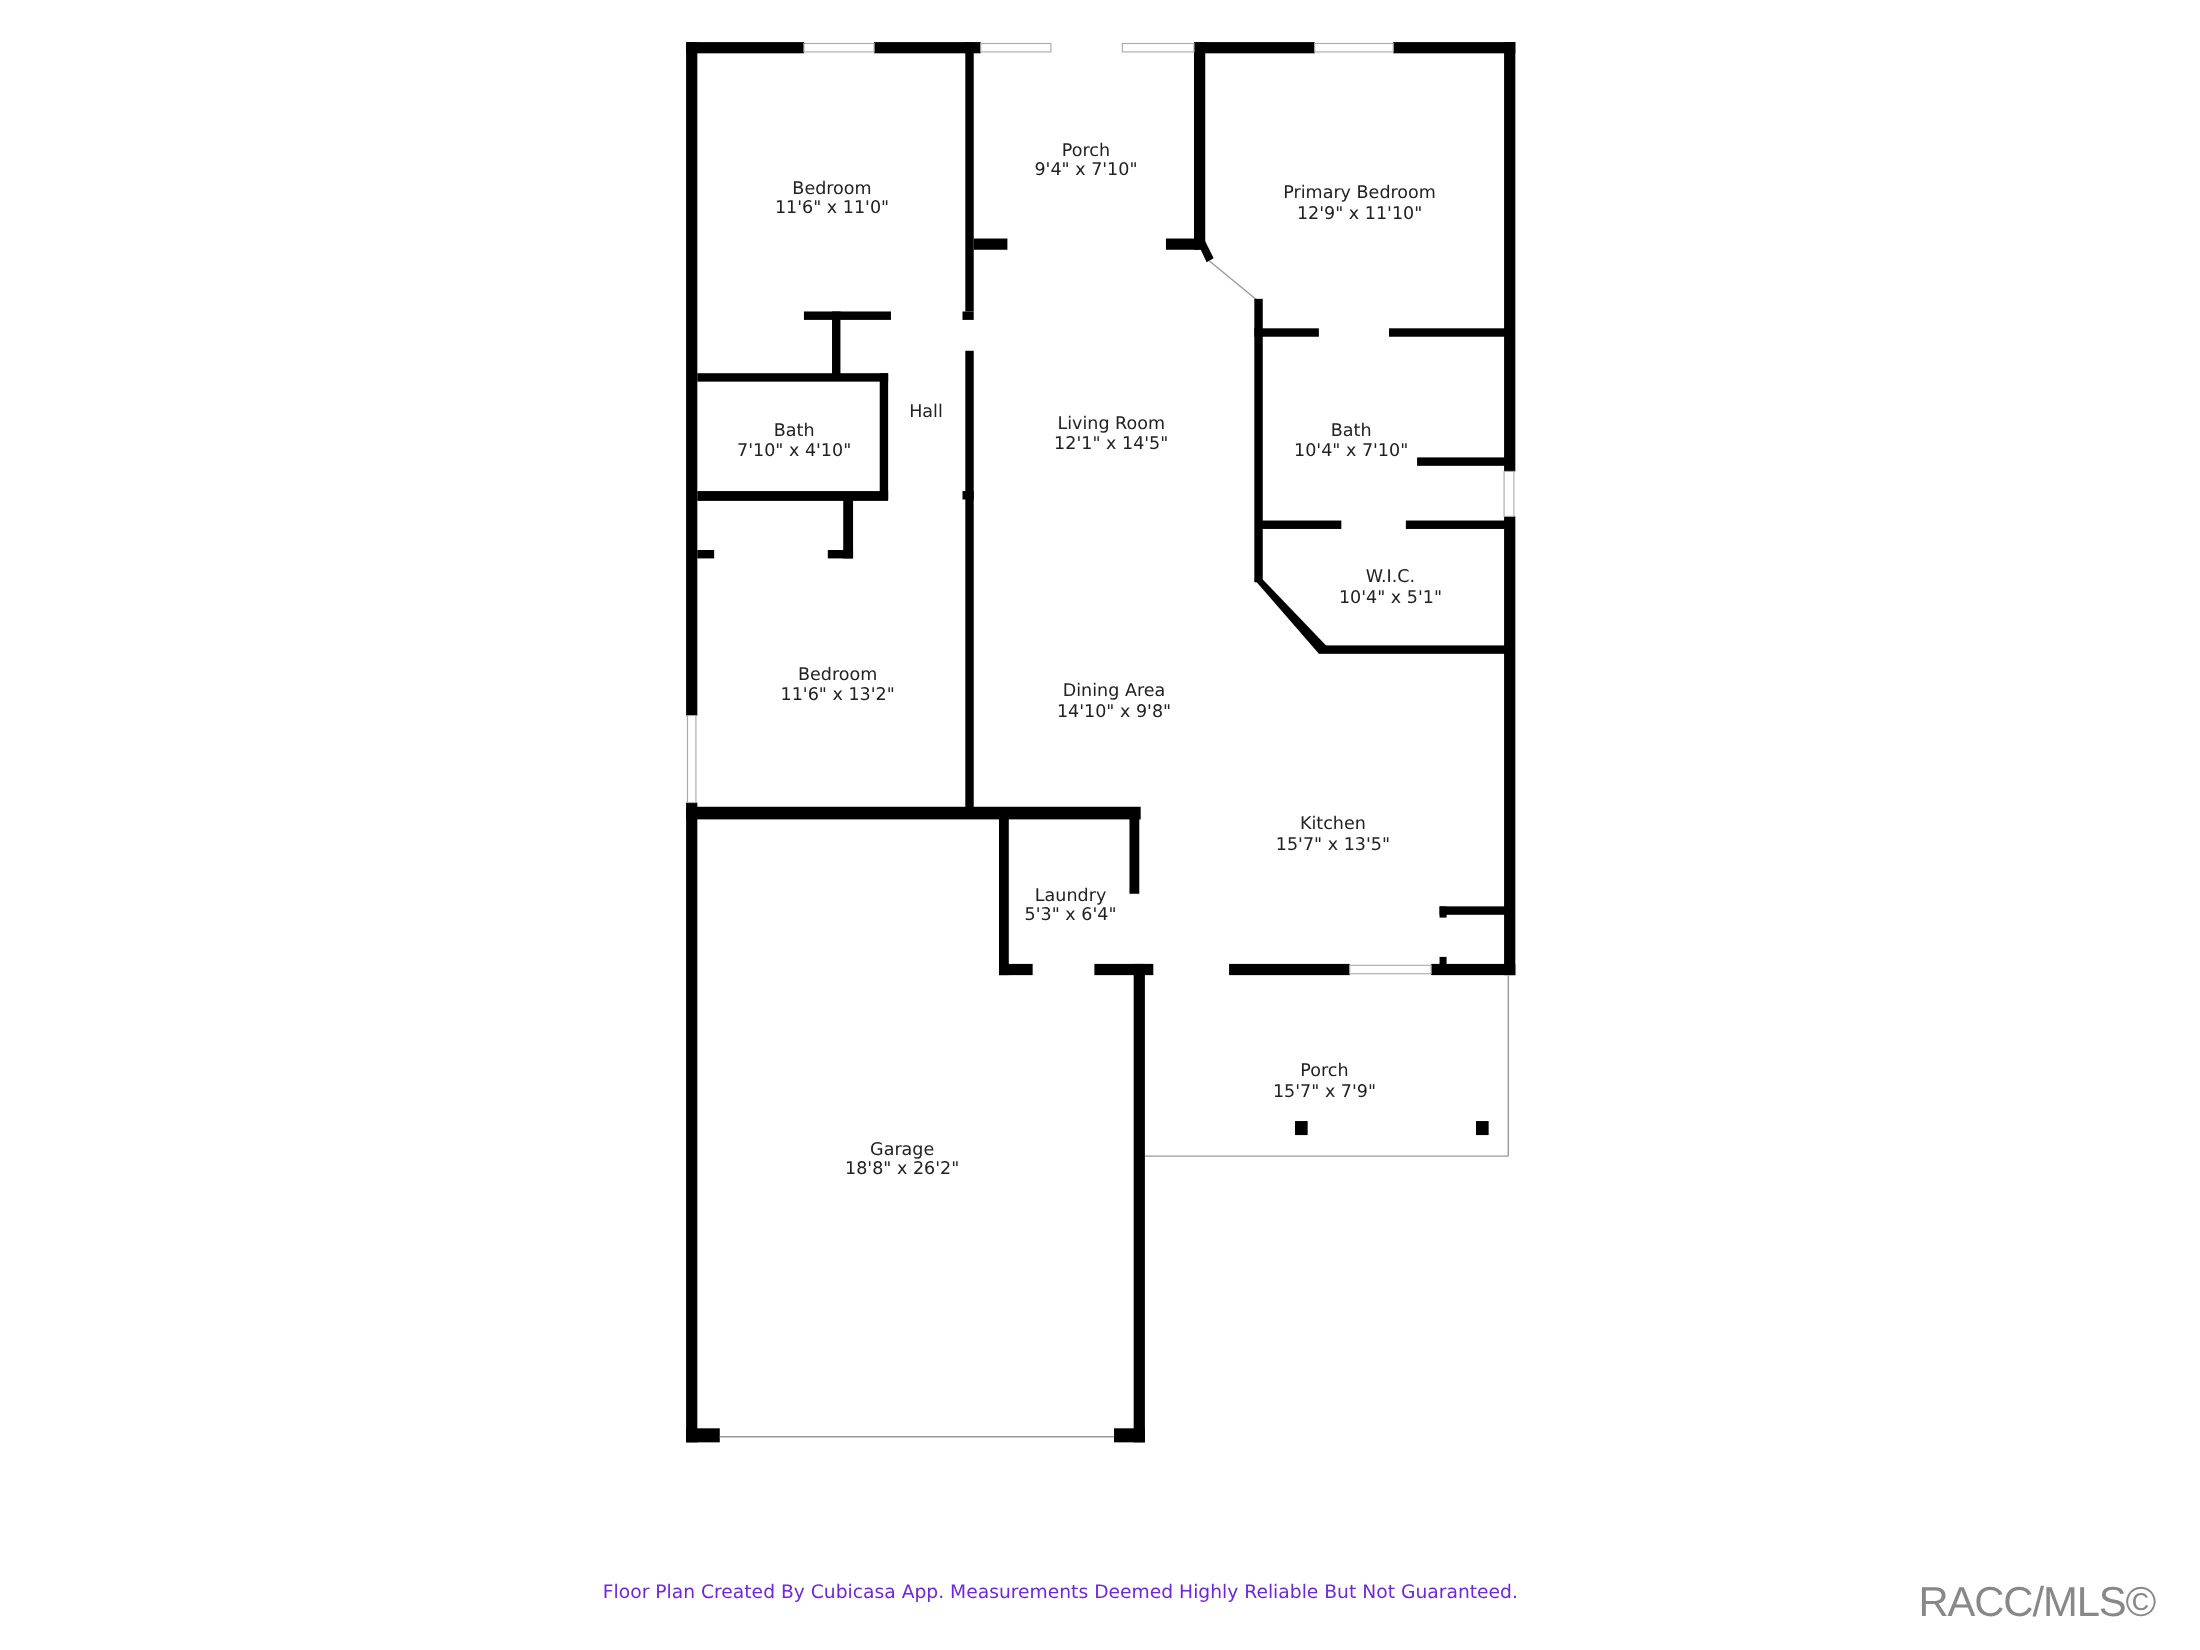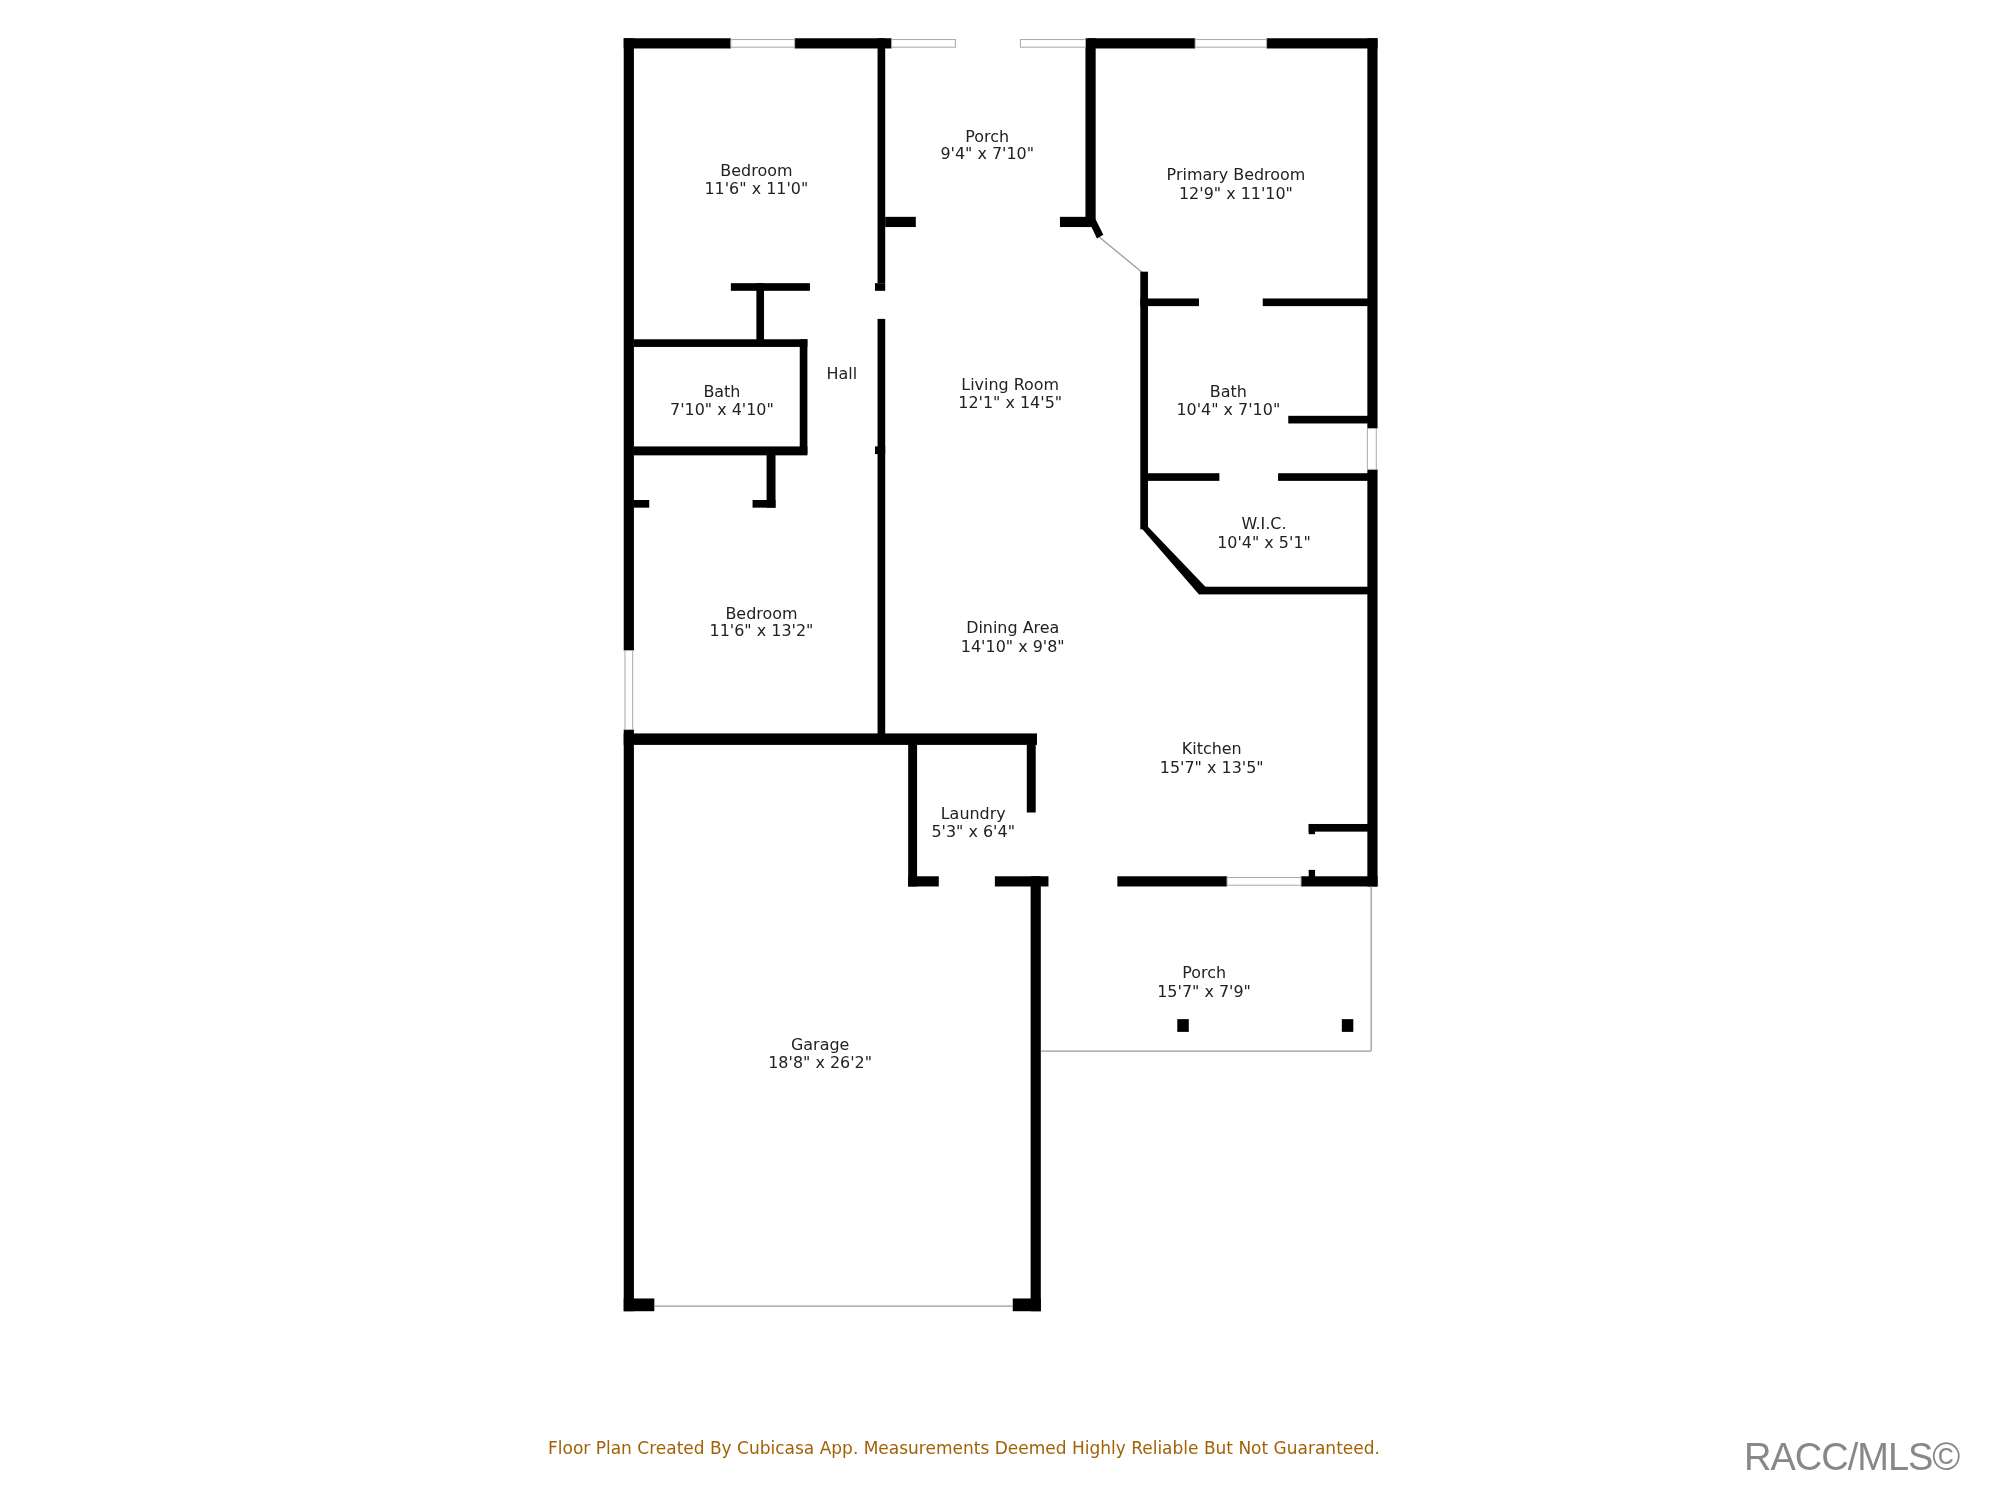--- a/index.html
+++ b/index.html
@@ -2,21 +2,21 @@
 <html><head>
 <meta charset="utf-8">
 <style>
   html, body { margin:0; padding:0; background:#ffffff; }
   body { width:2000px; height:1500px; position:relative; overflow:hidden; font-family:"DejaVu Sans", sans-serif; }
   #plan { position:absolute; left:0; top:0; width:2000px; height:1500px; }
   .wall { fill:#000; }
   .win { fill:#fff; stroke:#aaa; stroke-width:0.8; }
   .thin { stroke:#9a9a9a; stroke-width:1; fill:none; }
   .rlabel { font-family:"DejaVu Sans", sans-serif; font-size:12.5px; fill:#222; text-anchor:middle; }
-  .caption { position:absolute; left:548px; top:1438px; font-family:"DejaVu Sans", sans-serif; font-size:17px; color:#a16207; white-space:nowrap; }
+  .caption { position:absolute; left:548px; top:1438px; font-family:"DejaVu Sans", sans-serif; font-size:17px; color:#6d28d9; white-space:nowrap; }
   .mls { position:absolute; left:1744px; top:1436px; font-family:"Liberation Sans", sans-serif; font-size:38px; color:#888; letter-spacing:-1px; white-space:nowrap; }
 </style>
 </head>
 <body>
 
 <svg id="plan" viewBox="0 0 1568 1176" xmlns="http://www.w3.org/2000/svg">
 
   <g>
 
     <rect class="wall" x="489" y="30" width="84" height="8"></rect>

